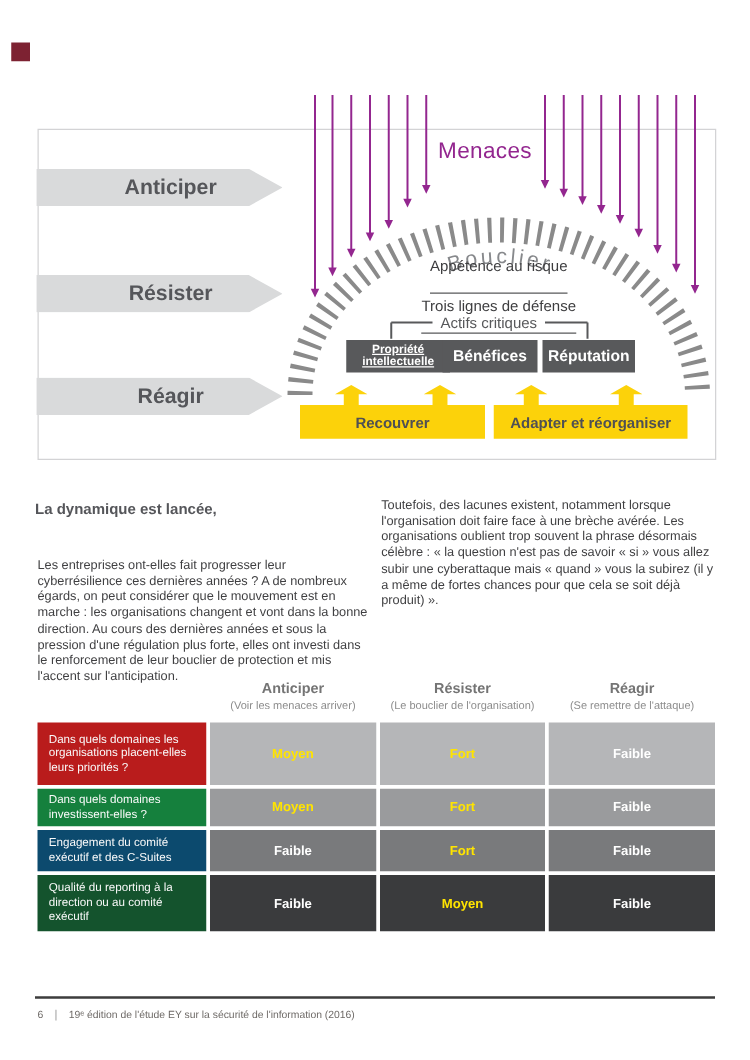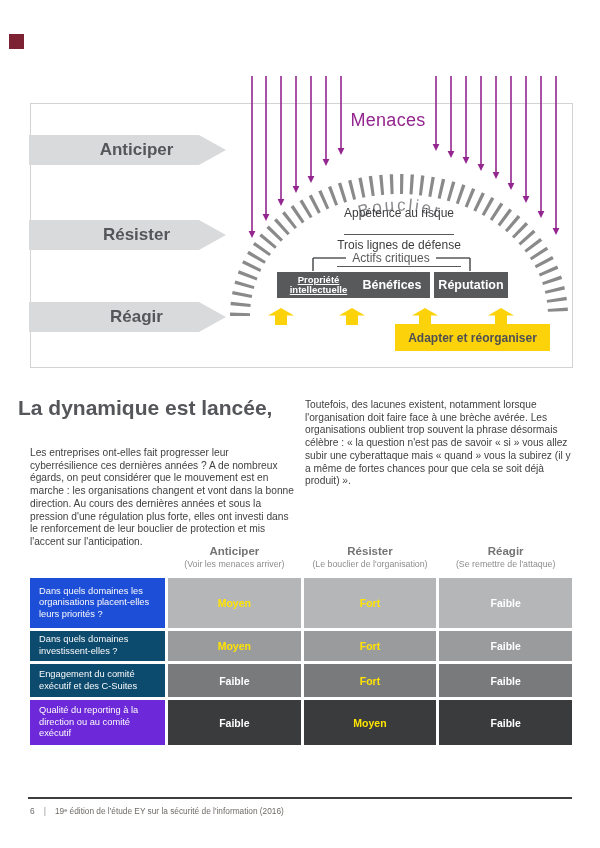--- a/index.html
+++ b/index.html
@@ -43,22 +43,22 @@
 
   .up-arrow{position:absolute;top:308px;width:26px;height:17px;z-index:3;background:#fcd20a;
             clip-path:polygon(50% 0,100% 44%,73% 44%,73% 100%,27% 100%,27% 44%,0 44%);}
   .yellow-bar{position:absolute;top:324px;height:27px;z-index:3;background:#fcd20a;
               display:flex;align-items:center;justify-content:center;
               font-weight:bold;font-size:12px;color:#4f5054;}
   .bar-recover{left:240px;width:148px;}
   .bar-adapt{left:395px;width:155px;}
 
   
-  .headline{position:absolute;left:18px;top:397px;width:270px;
-            font-weight:bold;font-size:21px;line-height:21.5px;color:#55565a;}
+  .headline{position:absolute;left:28px;top:397px;width:270px;
+            font-weight:bold;font-size:12px;line-height:21.5px;color:#55565a;}
   .para{position:absolute;font-size:10.2px;line-height:12.7px;color:#3f3f41;text-align:left;}
   .para-left{left:30px;top:447px;width:264px;}
   .para-right{left:305px;top:399px;width:269px;}
 
   
   .table{position:absolute;left:30px;top:539px;width:542px;z-index:1;
          display:grid;grid-template-columns:135px 1fr 1fr 1fr;
          grid-template-rows:36px 50px 30px 33px 45px;gap:3px;}
   .th{display:flex;flex-direction:column;justify-content:flex-end;align-items:center;padding-bottom:6px;}
   .th .t{font-weight:bold;font-size:11.5px;color:#747474;}
@@ -139,20 +139,21 @@
 
   <div class="asset-box asset-1">Propriété intellectuelle</div>
   <div class="asset-box asset-2">Bénéfices</div>
   <div class="asset-box asset-3">Réputation</div>
 
   <div class="up-arrow" style="left:268px"></div>
   <div class="up-arrow" style="left:339px"></div>
   <div class="up-arrow" style="left:412px"></div>
   <div class="up-arrow" style="left:488px"></div>
 
+  <div class="yellow-bar bar-recover">Recouvrer</div>
   <div class="yellow-bar bar-adapt">Adapter et réorganiser</div>
 
   <div class="headline">
     <span>La dynamique est lancée,</span><br>
   </div>
   <div class="para para-left">Les entreprises ont-elles fait progresser leur cyberrésilience ces dernières années ? A de nombreux égards, on peut considérer que le mouvement est en marche : les organisations changent et vont dans la bonne direction. Au cours des dernières années et sous la pression d'une régulation plus forte, elles ont investi dans le renforcement de leur bouclier de protection et mis l'accent sur l'anticipation.</div>
   <div class="para para-right">Toutefois, des lacunes existent, notamment lorsque l'organisation doit faire face à une brèche avérée. Les organisations oublient trop souvent la phrase désormais célèbre : « la question n'est pas de savoir « si » vous allez subir une cyberattaque mais « quand » vous la subirez (il y a même de fortes chances pour que cela se soit déjà produit) ».</div>
 
   <div class="table">
       <div></div>
@@ -161,33 +162,33 @@
         <div class="s">(Voir les menaces arriver)</div>
       </div>
       <div class="th">
         <div class="t">Résister</div>
         <div class="s">(Le bouclier de l'organisation)</div>
       </div>
       <div class="th">
         <div class="t">Réagir</div>
         <div class="s">(Se remettre de l'attaque)</div>
       </div>
-      <div class="q" style="background: #1d4ed8;">Dans quels domaines les organisations placent-elles leurs priorités ?</div>
+      <div class="q" style="background: #b91c1c;">Dans quels domaines les organisations placent-elles leurs priorités ?</div>
       <div class="v" style="background: rgb(181, 182, 184); color: rgb(255, 228, 0);">Moyen</div>
       <div class="v" style="background: rgb(181, 182, 184); color: rgb(255, 228, 0);">Fort</div>
       <div class="v" style="background: rgb(181, 182, 184); color: rgb(255, 255, 255);">Faible</div>
-      <div class="q" style="background: #0c4a6e;">Dans quels domaines investissent-elles ?</div>
+      <div class="q" style="background: #15803d;">Dans quels domaines investissent-elles ?</div>
       <div class="v" style="background: rgb(154, 155, 157); color: rgb(255, 228, 0);">Moyen</div>
       <div class="v" style="background: rgb(154, 155, 157); color: rgb(255, 228, 0);">Fort</div>
       <div class="v" style="background: rgb(154, 155, 157); color: rgb(255, 255, 255);">Faible</div>
       <div class="q" style="background: #0c4a6e;">Engagement du comité exécutif et des C-Suites</div>
       <div class="v" style="background: rgb(121, 122, 124); color: rgb(255, 255, 255);">Faible</div>
       <div class="v" style="background: rgb(121, 122, 124); color: rgb(255, 228, 0);">Fort</div>
       <div class="v" style="background: rgb(121, 122, 124); color: rgb(255, 255, 255);">Faible</div>
-      <div class="q" style="background: #6d28d9;">Qualité du reporting à la direction ou au comité exécutif</div>
+      <div class="q" style="background: #14532d;">Qualité du reporting à la direction ou au comité exécutif</div>
       <div class="v" style="background: rgb(58, 59, 61); color: rgb(255, 255, 255);">Faible</div>
       <div class="v" style="background: rgb(58, 59, 61); color: rgb(255, 228, 0);">Moyen</div>
       <div class="v" style="background: rgb(58, 59, 61); color: rgb(255, 255, 255);">Faible</div>
     </div>
 
   <div class="footer-rule"></div>
   <div class="footer">
     <span>6</span>
     <span class="sep">|</span>
     <span>19ᵉ édition de l'étude EY sur la sécurité de l'information (2016)</span>

